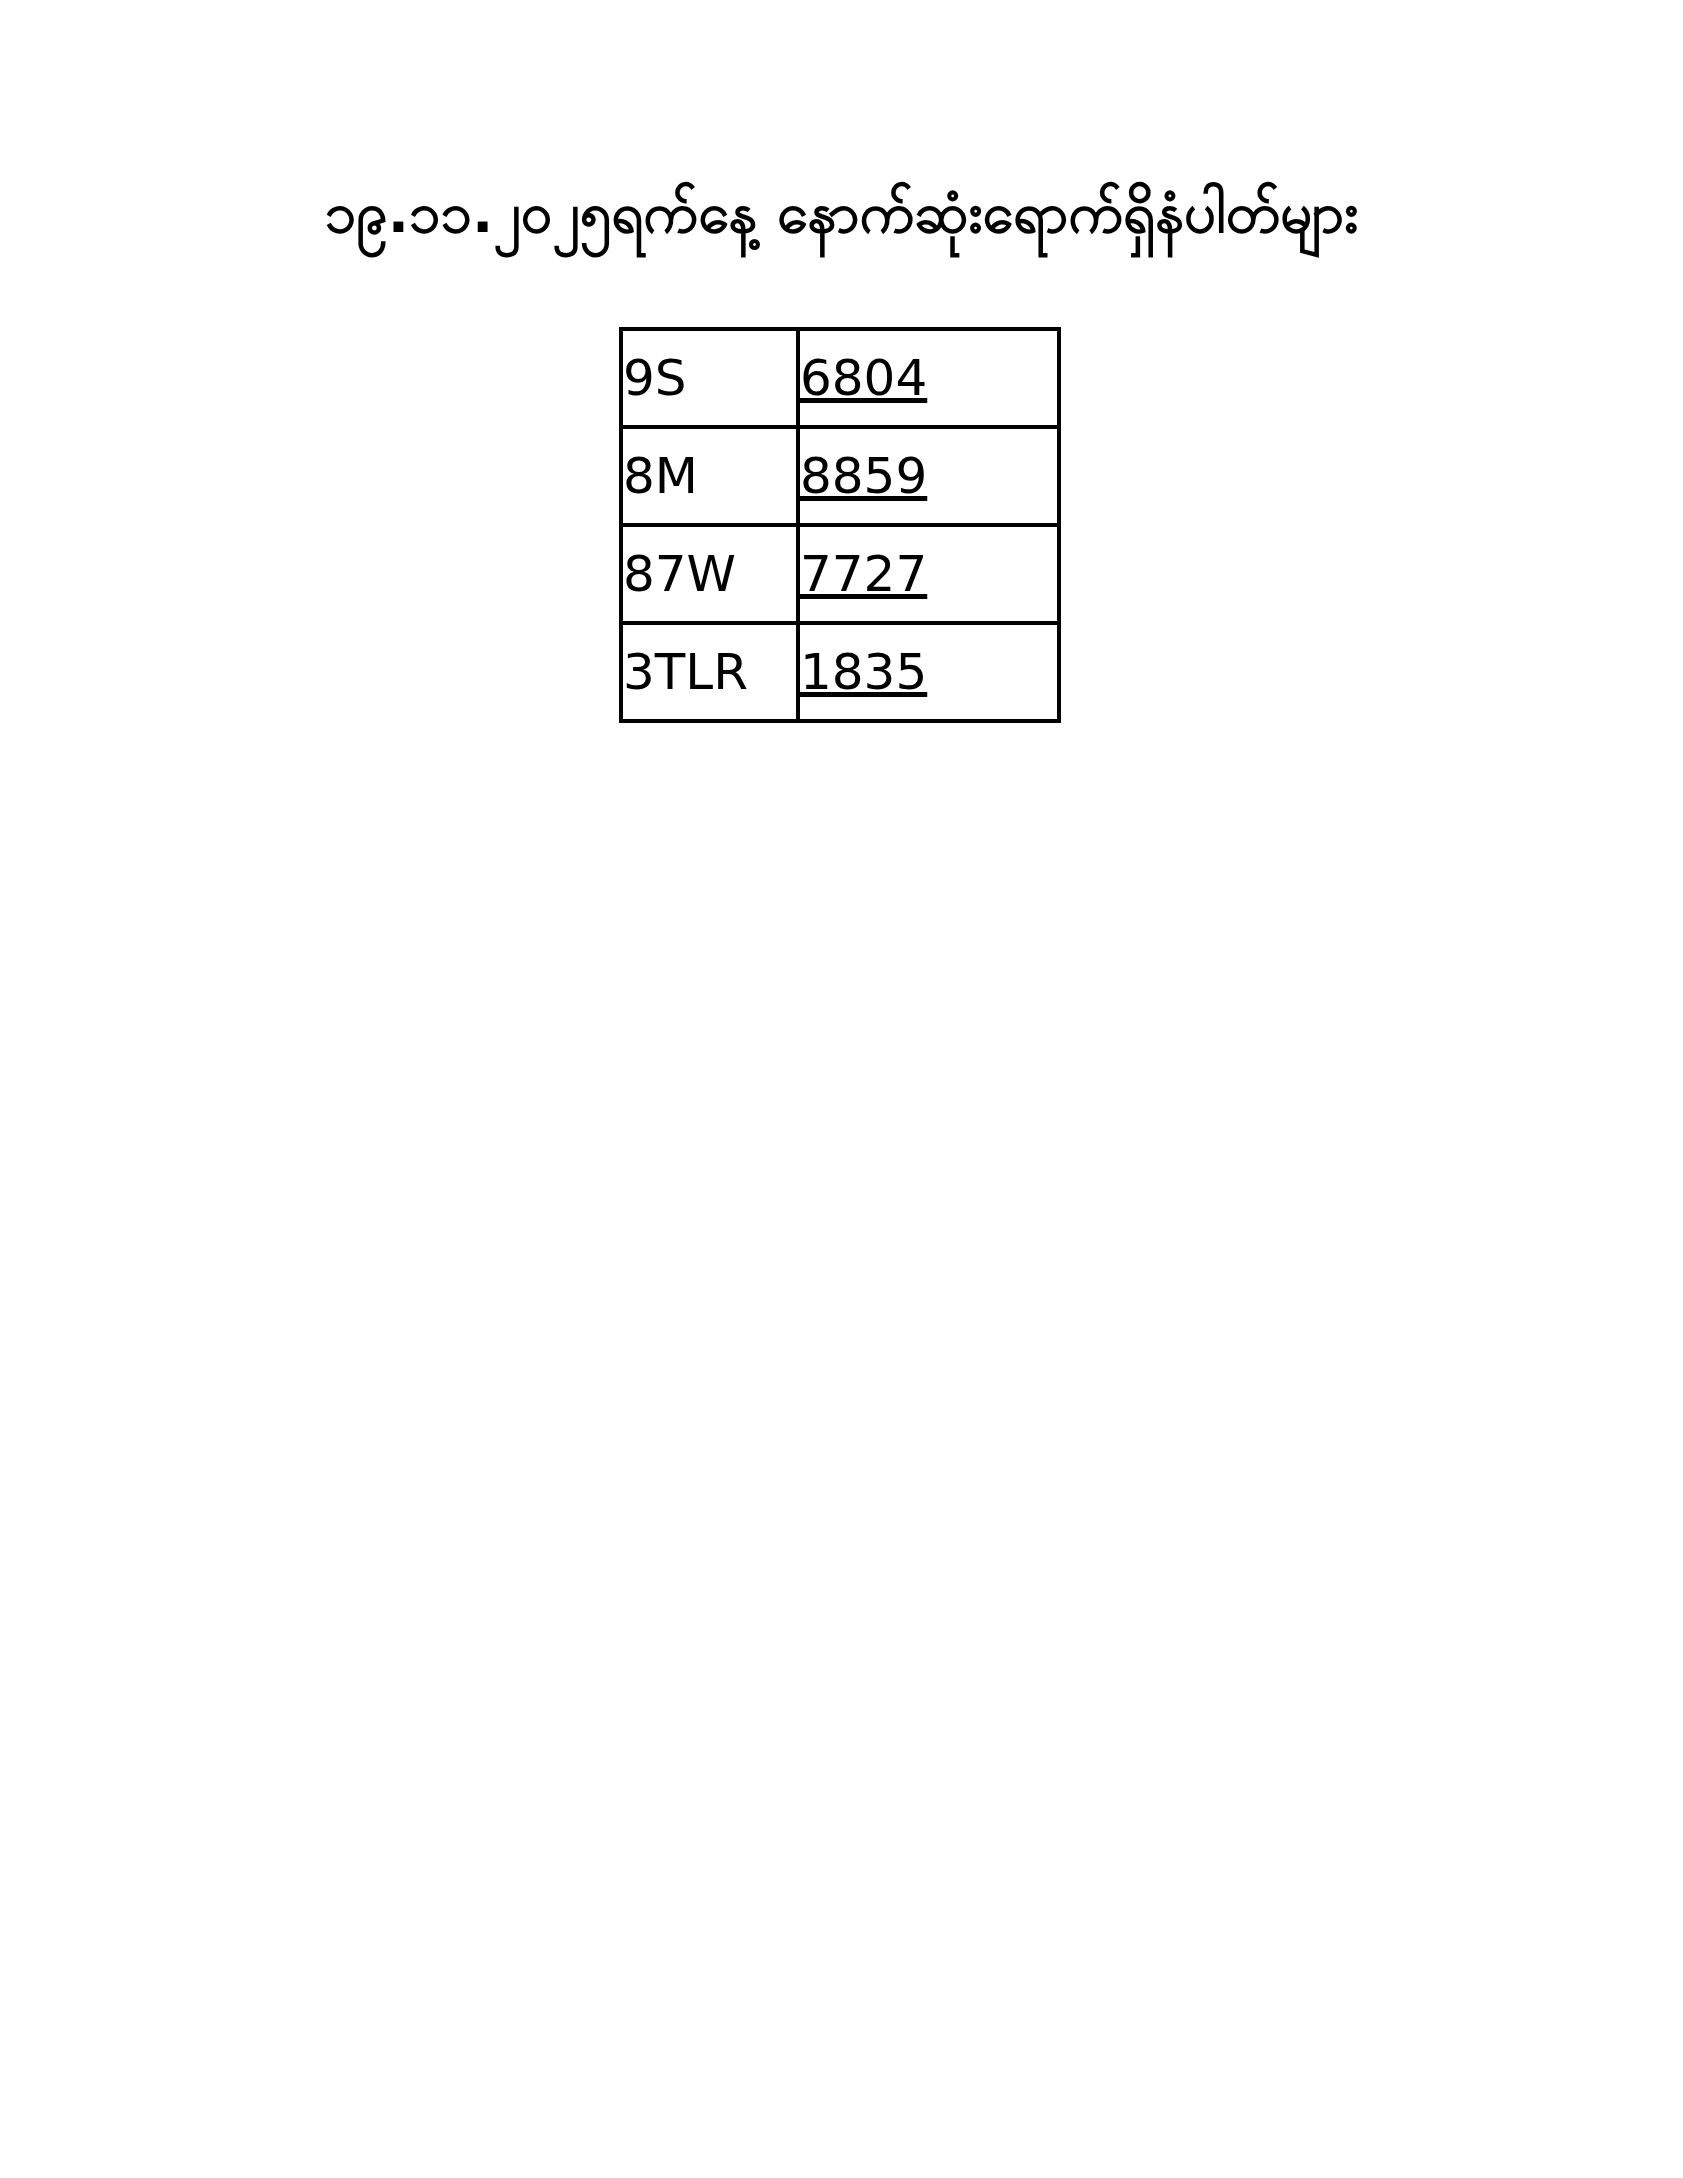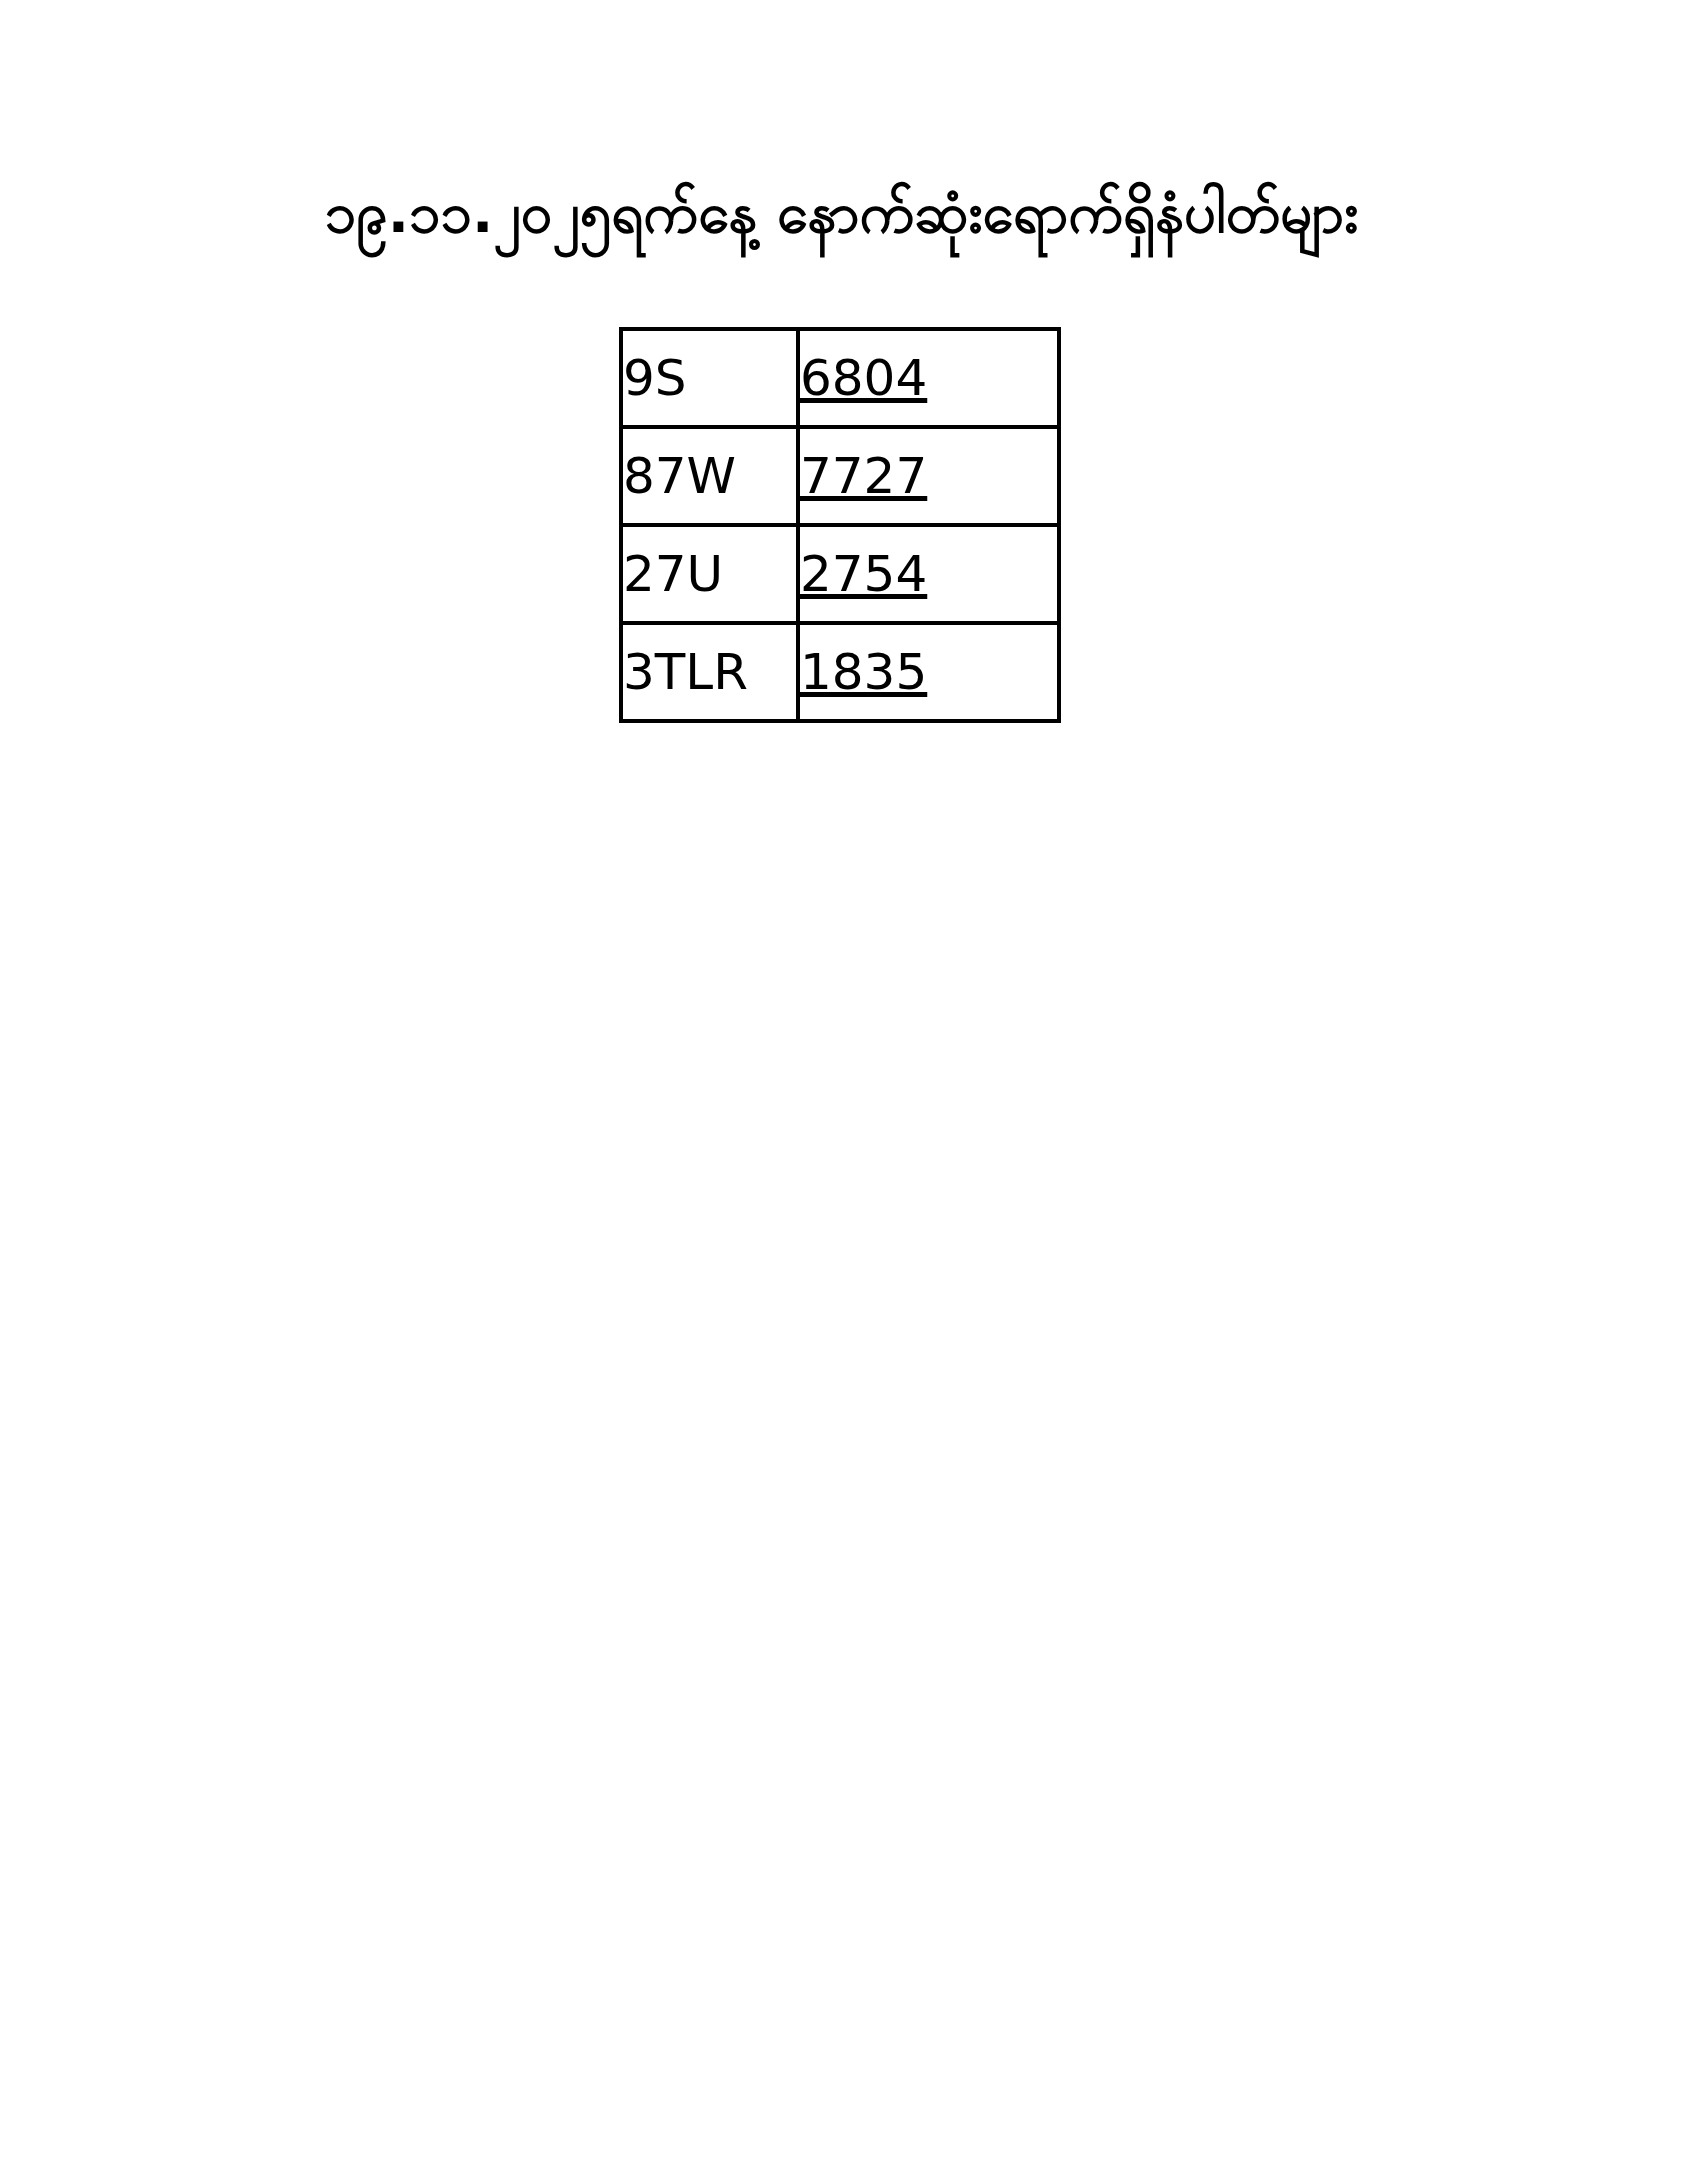--- a/index.html
+++ b/index.html
@@ -65,26 +65,26 @@
 
   <div class="doc-title">၁၉.၁၁.၂၀၂၅ရက်နေ့ နောက်ဆုံးရောက်ရှိနံပါတ်များ</div>
 
   <table class="data-table">
     <tbody>
       <tr>
         <td class="col-code">9S</td>
         <td class="col-value">6804</td>
       </tr>
       <tr>
+        <td class="col-code">8M</td>
+        <td class="col-value">8859</td>
+      </tr>
+      <tr>
         <td class="col-code">87W</td>
         <td class="col-value">7727</td>
-      </tr>
-      <tr>
-        <td class="col-code">27U</td>
-        <td class="col-value">2754</td>
       </tr>
       <tr>
         <td class="col-code">3TLR</td>
         <td class="col-value">1835</td>
       </tr>
     </tbody>
   </table>
 
 </div>
 

